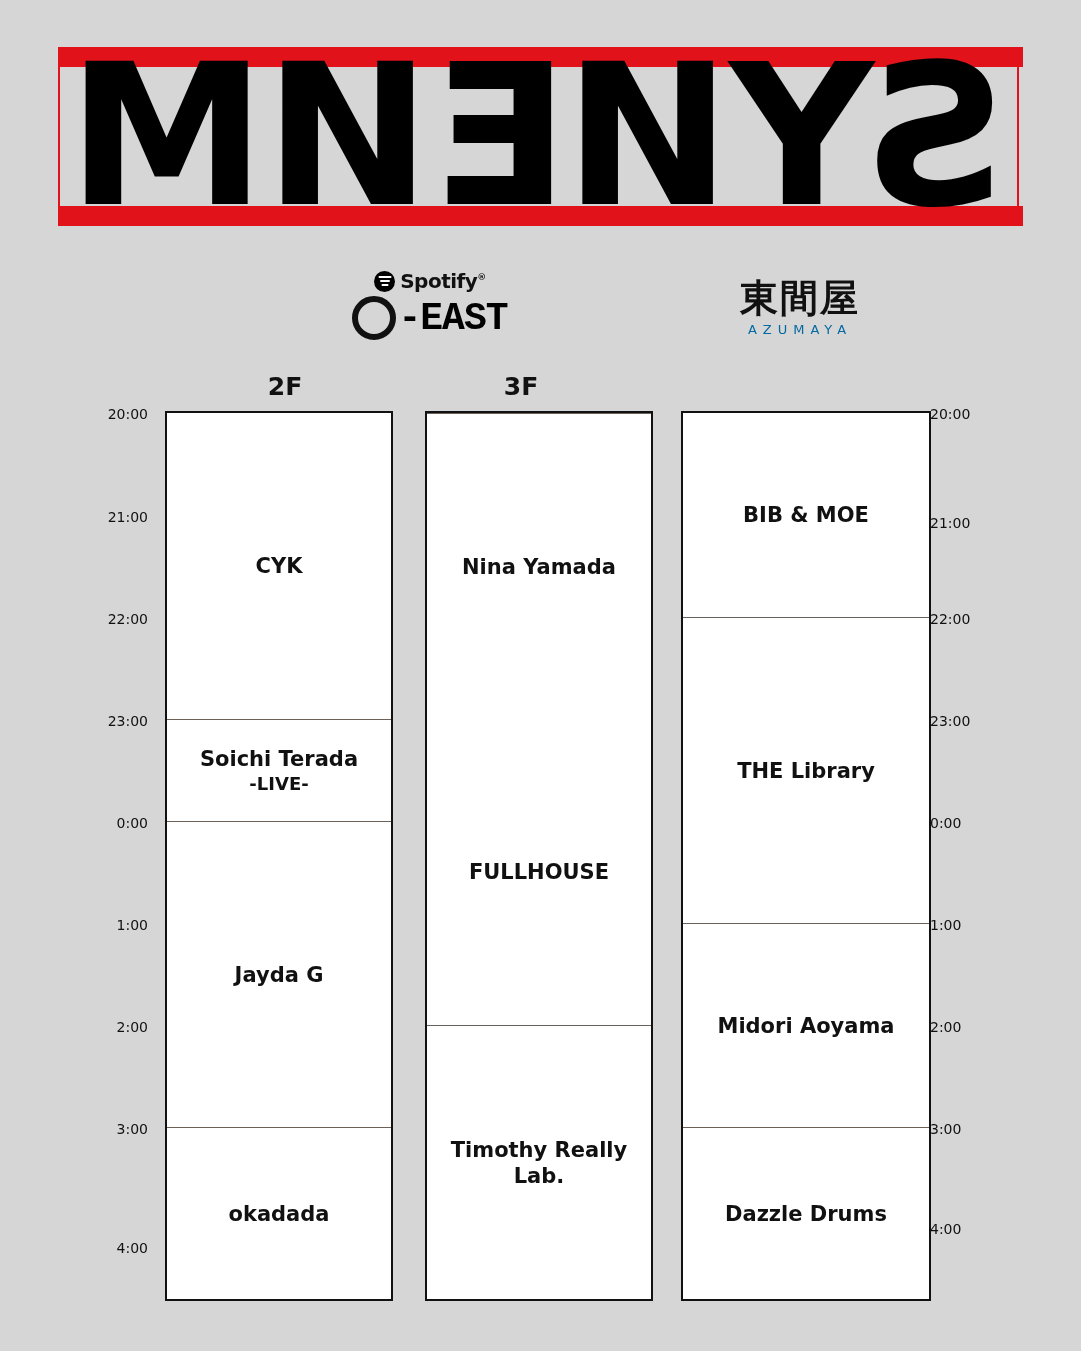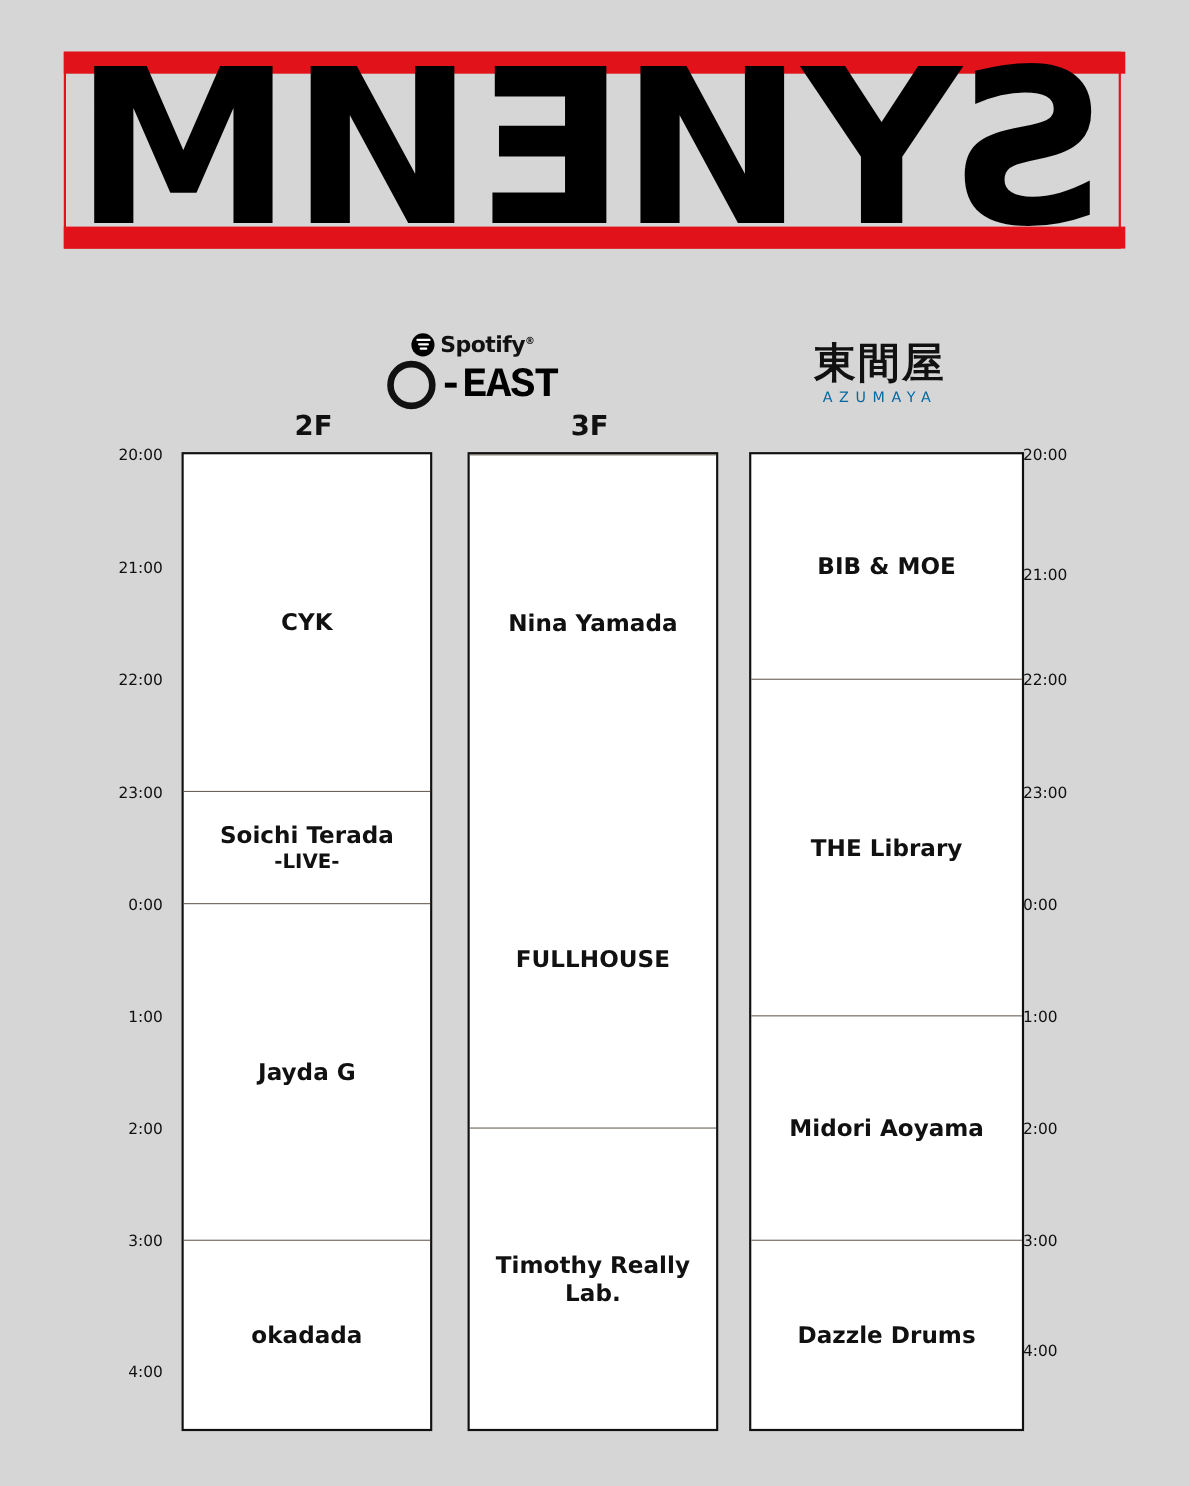--- a/index.html
+++ b/index.html
@@ -57,21 +57,20 @@
     transform: scaleX(1.02);
   }
 
   
   .venues {
     position: absolute;
     top: 268px;
     left: 0;
     width: 893px;
     height: 84px;
-    margin-top: 32px;
   }
   .venue-oeast {
     position: absolute;
     left: 330px;
     top: 0;
     width: 200px;
     text-align: center;
   }
   .spotify-line {
     display: flex;
@@ -158,21 +157,21 @@
   .floor-label {
     position: absolute;
     font-family: "DejaVu Sans", sans-serif;
     font-weight: bold;
     font-size: 25px;
     color: #111;
     text-align: center;
     width: 120px;
   }
   #floor-2f { left: 225px; top: 372px; }
-  #floor-3f { left: 476px; top: 372px; }
+  #floor-3f { left: 461px; top: 372px; }
 
   
   .timetable {
     position: absolute;
     left: 0;
     top: 0;
     width: 1081px;
     height: 1351px;
   }
   .time-axis {

